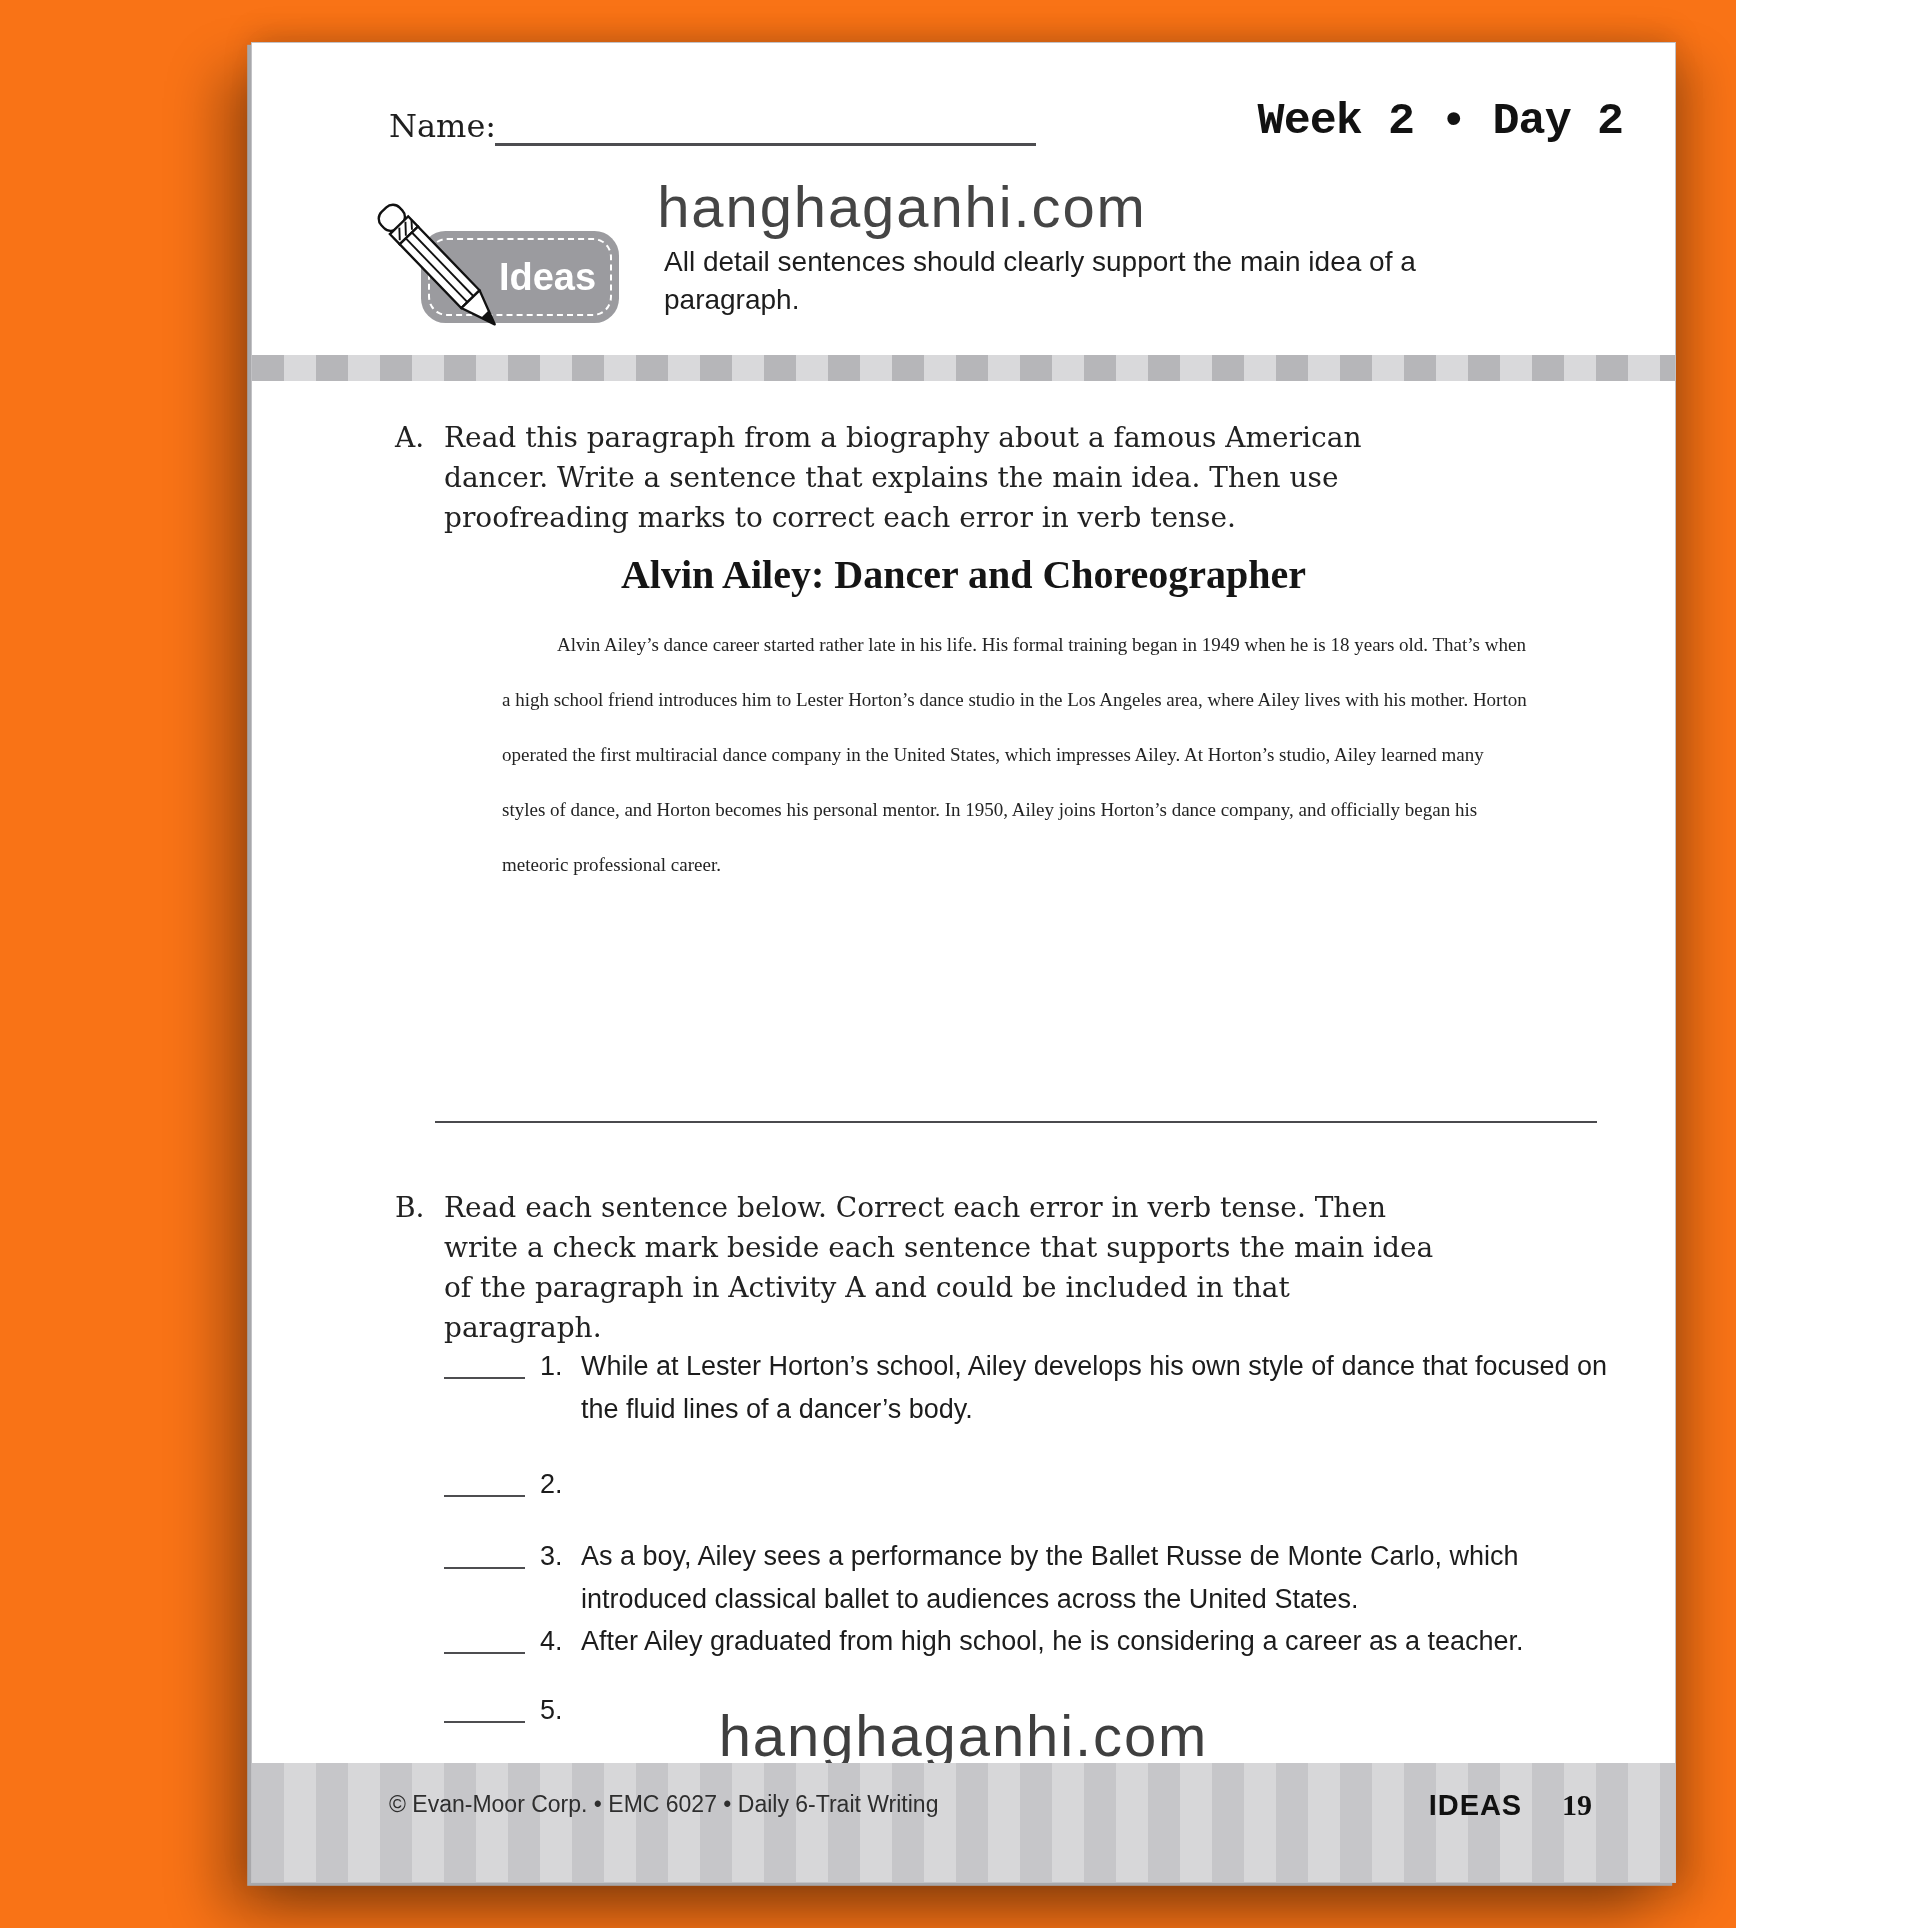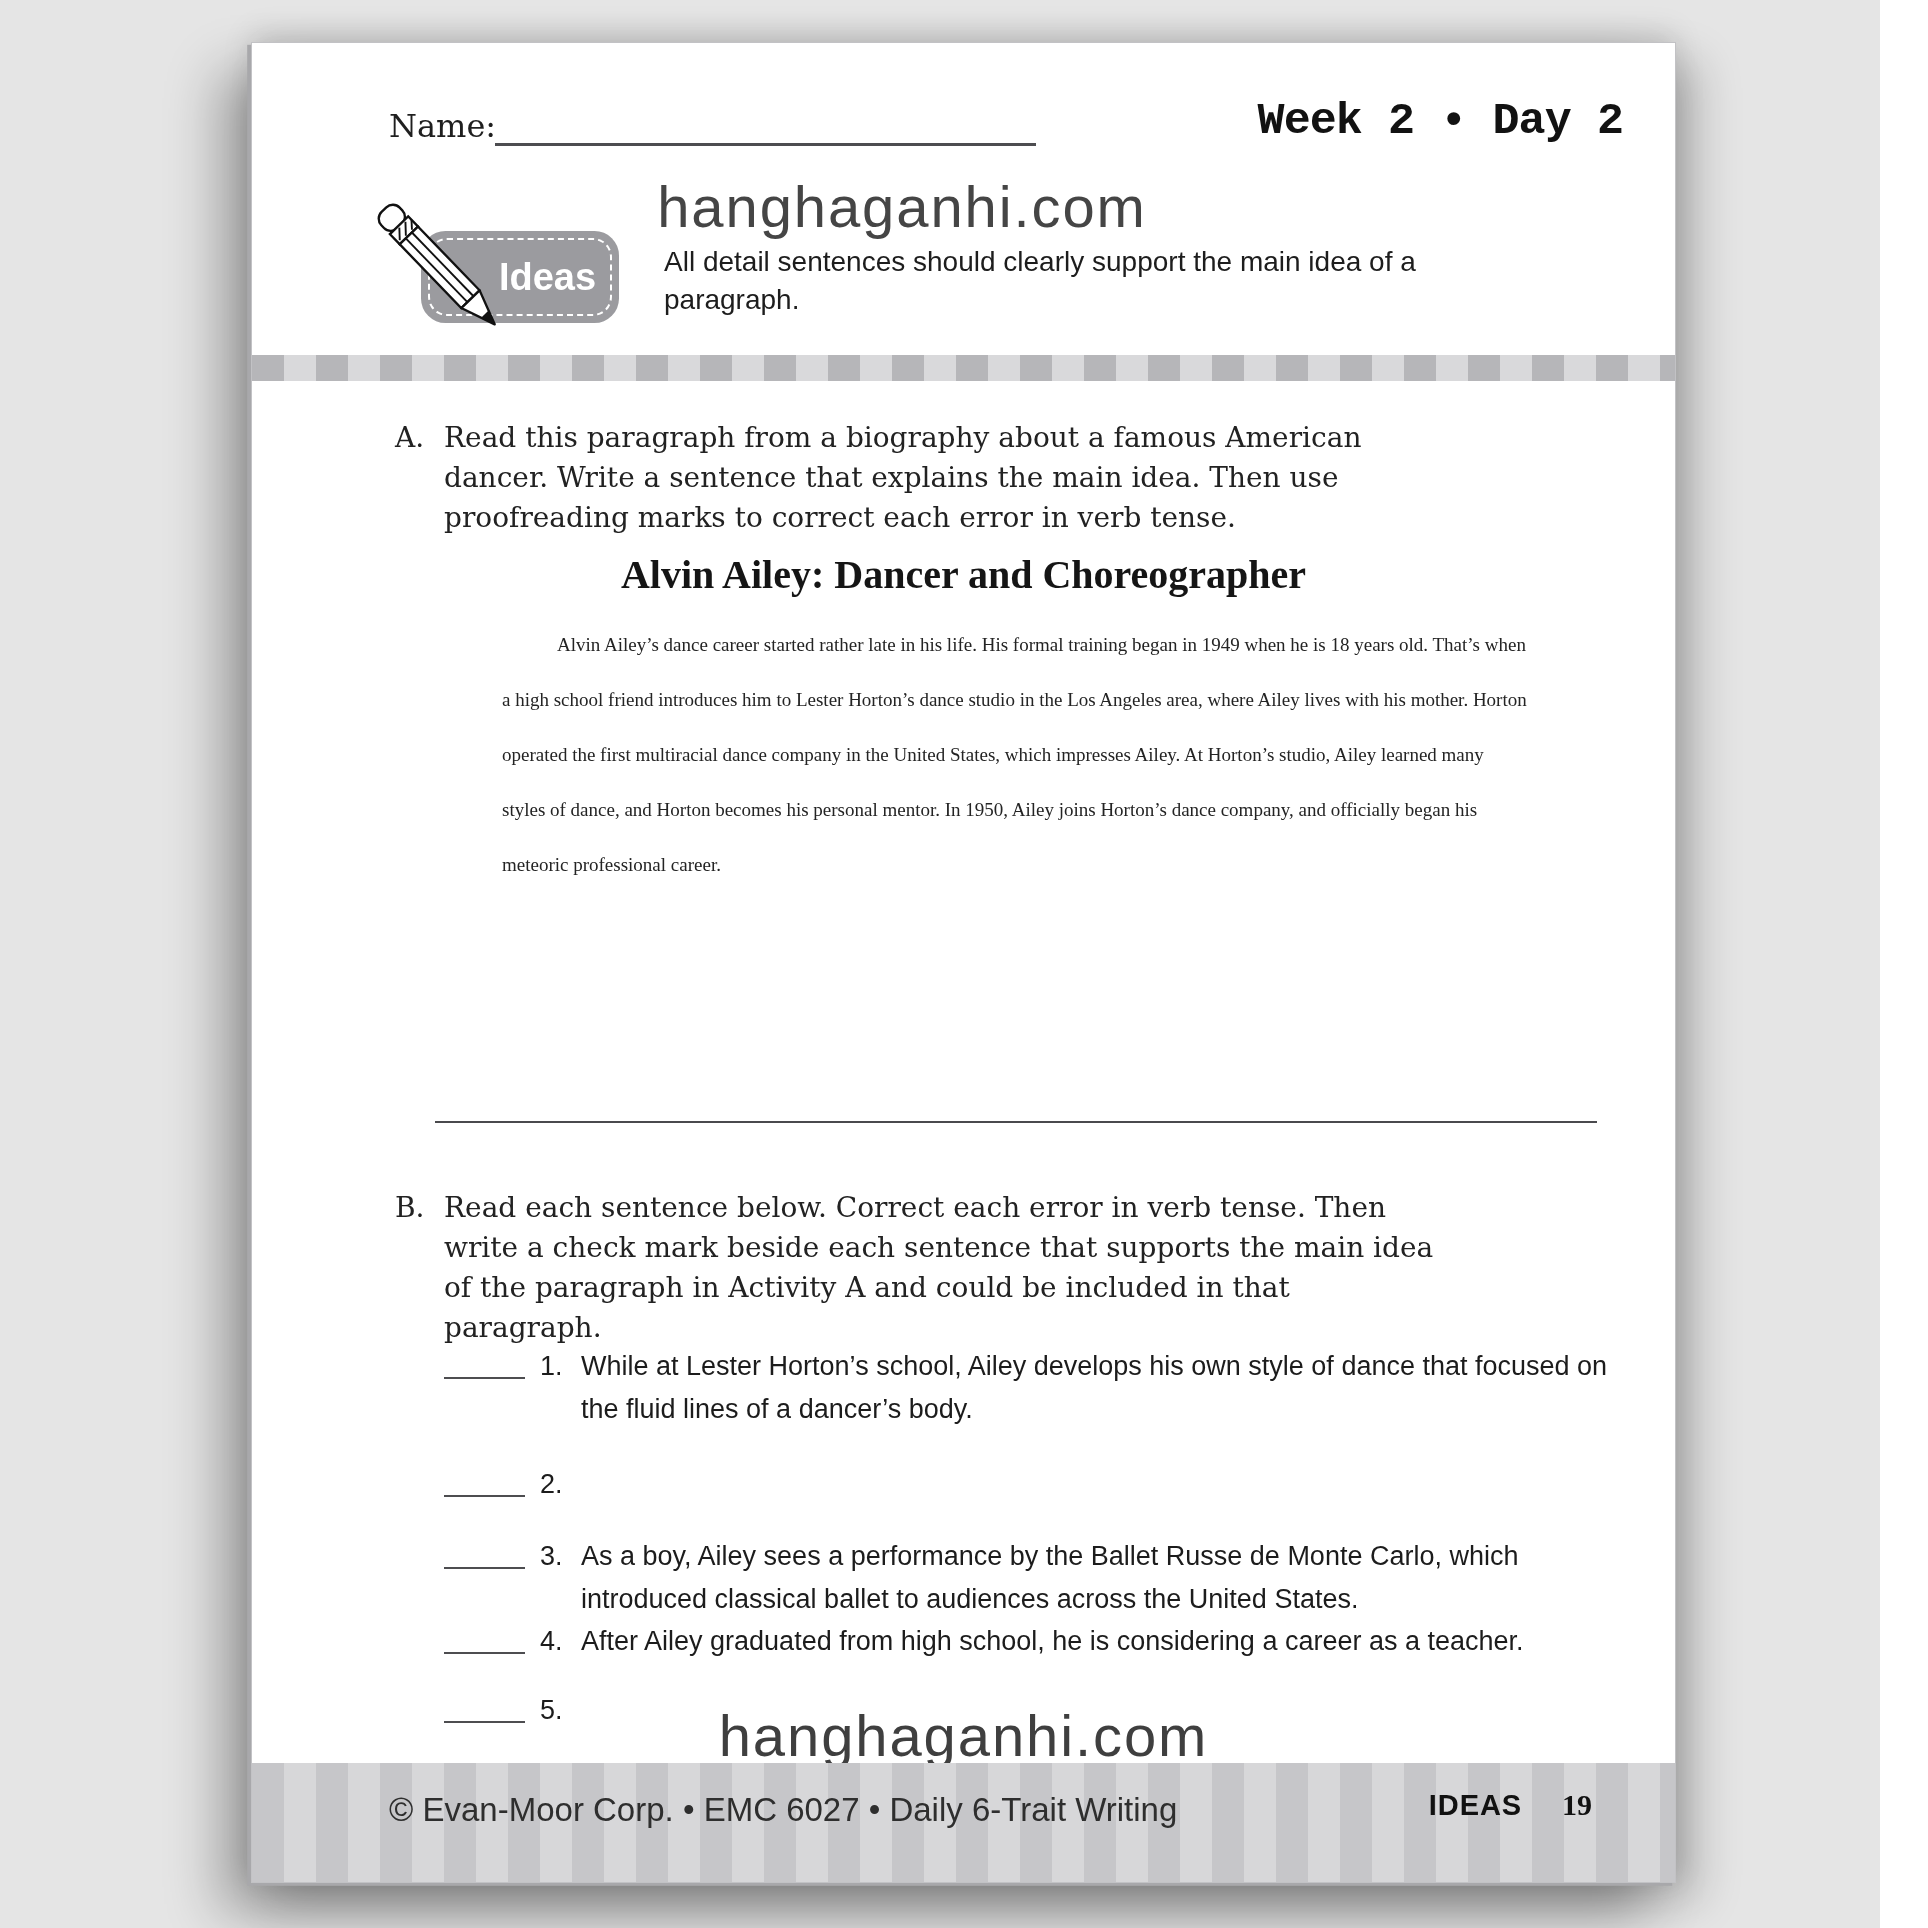--- a/index.html
+++ b/index.html
@@ -8,23 +8,23 @@
     background: #ffffff;
     width: 1928px;
     height: 1928px;
     position: relative;
     font-family: "Liberation Sans", sans-serif;
     -webkit-font-smoothing: antialiased;
   }
   #canvas {
     position: absolute;
     inset: 0;
-    width: 1880px;
+    width: 1736px;
     height: 1928px;
-    background: #e5e5e5;
+    background: #f97316;
     overflow: hidden;
   }
   #page {
     position: absolute;
     left: 251px;
     top: 42px;
     width: 1425px;
     height: 1841px;
     background: #ffffff;
     box-sizing: border-box;
@@ -154,21 +154,21 @@
     width: 100%;
     height: 119px;
     background: repeating-linear-gradient(90deg,
       #c6c6c9 0 32px, #d7d7d9 32px 64px);
   }
   .footer-copyright {
     position: absolute;
     left: 137px;
     top: 28px;
     font-family: "Liberation Sans", sans-serif;
-    font-size: 33px;
+    font-size: 23px;
     color: #2e2e2e;
   }
   .footer-right {
     position: absolute;
     right: 83px;
     top: 24.5px;
     display: flex;
     align-items: baseline;
     gap: 40px;
   }

